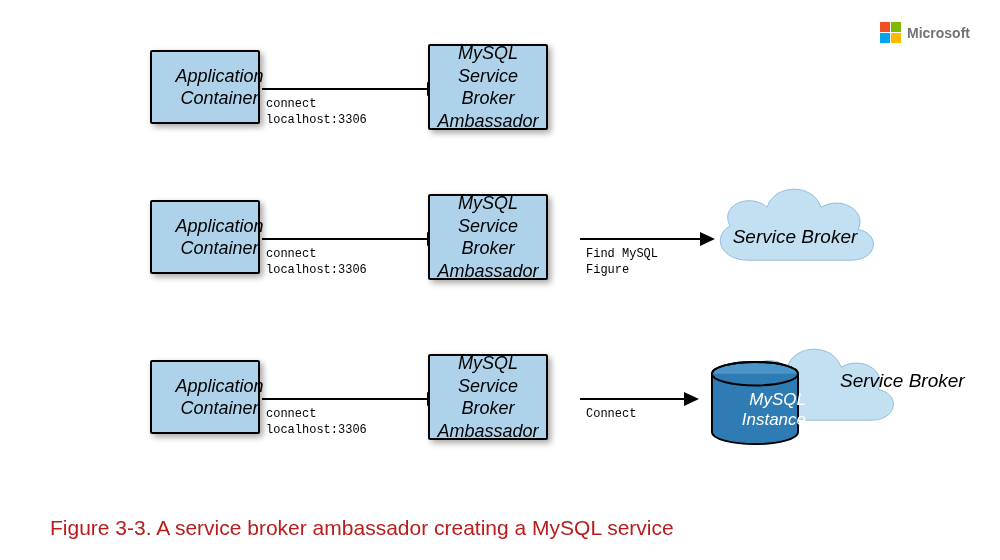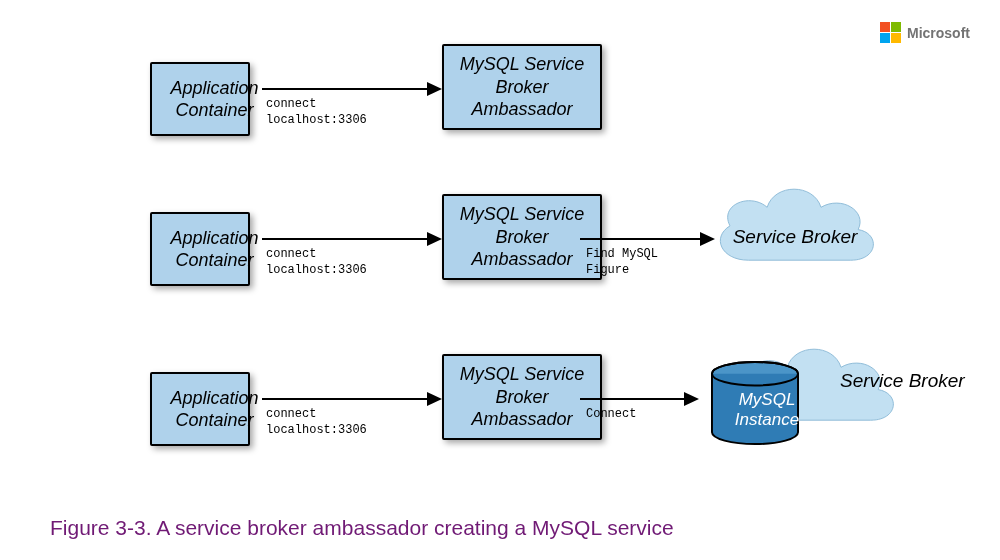--- a/index.html
+++ b/index.html
@@ -53,22 +53,22 @@
       justify-content: center;
       text-align: center;
       font-family: "Trebuchet MS", "Segoe UI", sans-serif;
       font-size: 18px;
       line-height: 1.25;
       font-style: italic;
       font-weight: 500;
       color: #000;
       padding: 4px 6px;
     }
-    .box-app  { left: 150px; top: 12px;  width: 100px; height: 74px; padding-left: 35px; }
-    .box-amb  { left: 442px; top: -6px; width: 160px; height: 86px; }
+    .box-app  { left: 150px; top: 0;  width: 110px; height: 74px; padding-left: 35px; }
+    .box-amb  { left: 428px; top: -6px; width: 120px; height: 86px; }
 
     .arrow-line {
       position: absolute;
       height: 2px;
       background: #000;
     }
     .arrow-head {
       position: absolute;
       width: 0; height: 0;
       border-top: 7px solid transparent;
@@ -129,35 +129,35 @@
     .db {
       position: absolute;
       left: 705px;
       top: 0px;
       width: 100px;
       height: 88px;
     }
     .db svg { width:100%; height:100%; }
     .db-label {
       position:absolute;
-      width:100px; top:30px; left:12px;
-      text-align:center;
+      width:100px; top:30px; left:1px;
+      text-align:right;
       font-family: "Trebuchet MS", "Segoe UI", sans-serif;
       font-size: 17px;
       font-style: italic;
       color:#fff;
       line-height:1.2;
     }
 
     .caption {
       position:absolute;
       left: 50px;
       bottom: 20px;
       font-size: 21px;
-      color: #701a75;
+      color: #b91c1c;
       font-family: "Segoe UI", Arial, sans-serif;
     }
   </style>
 </head>
 <body>
 
 <div class="ms-logo">
   <span class="ms-grid">
     <span class="ms-q ms-q1"></span>
       <span class="ms-q ms-q2"></span>

